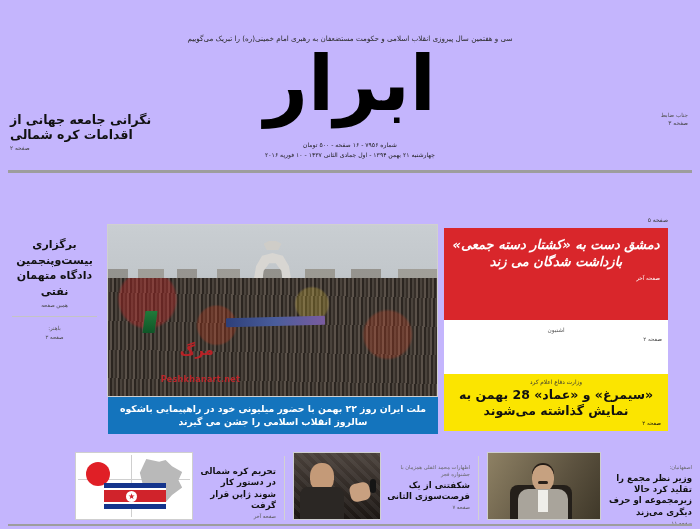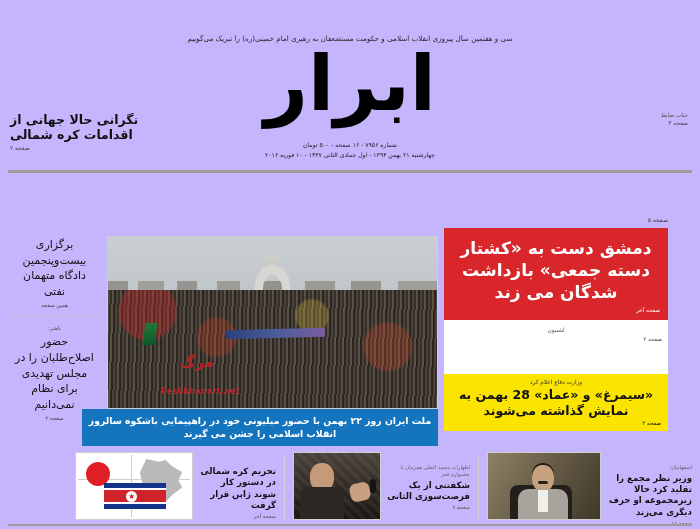--- a/index.html
+++ b/index.html
@@ -66,31 +66,31 @@
     font-size: 35px; font-weight: bold; color: #0a0a0a;
     line-height: 1.08; letter-spacing: -0.5px;
   }
   .lead-page {
     position: absolute; top: 216px; right: 32px;
     font-size: 6px; color: #3a3a3a;
   }
 
   
   .col-left  { position: absolute; top: 228px; right: 32px; width: 224px; }
-  .col-mid   { position: absolute; top: 236px; right: 262px; width: 331px; }
+  .col-mid   { position: absolute; top: 224px; right: 262px; width: 331px; }
   .col-right { position: absolute; top: 228px; right: 599px; width: 93px; }
 
   .box-red {
     background: #d9262b; color: #fff;
     padding: 9px 8px 7px 8px;
     text-align: center;
     height: 92px;
   }
   .box-red .title {
-    font-size: 17px; font-weight: bold; line-height: 1.3;
+    font-size: 13px; font-weight: bold; line-height: 1.3; font-style: italic;
   }
   .box-red .page { font-size: 5.5px; margin-top: 4px; text-align: right; }
 
   .box-white {
     background: #fff; padding: 7px 6px 4px 6px; text-align: center;
     height: 54px;
   }
   .box-white .kicker { font-size: 5.8px; color: #555; margin-bottom: 3px; }
   .box-white .title { font-size: 11.5px; font-weight: bold; color: #111; line-height: 1.25; }
   .box-white .page { font-size: 5.5px; color: #444; text-align: right; margin-top: 1px; }
@@ -170,29 +170,29 @@
     position: absolute; left: 14%; top: 112px; width: 26%; height: 28px;
     color: #c22026; font-weight: bold; font-size: 15px;
     text-align: center; line-height: 26px; opacity: .92;
   }
   .watermark {
     position: absolute; left: 16%; bottom: 12px;
     font-size: 8px; font-weight: bold; color: #c0262b;
     letter-spacing: .3px; opacity: .95; direction: ltr;
   }
   .caption-blue {
-    width: 356px; background: #1474bd; color: #fff;
+    width: 330px; background: #1474bd; color: #fff;
     padding: 5px 6px; text-align: center;
   }
   .caption-blue .t { font-size: 9.3px; font-weight: bold; line-height: 1.45; }
 
   
   .rail-item { padding: 6px 5px; text-align: center; }
   .rail-item .kicker { font-size: 5.5px; color: #555; margin-bottom: 3px; }
-  .rail-item .title { font-size: 11px; font-weight: normal; color: #111; line-height: 1.42; }
+  .rail-item .title { font-size: 11px; font-weight: bold; color: #111; line-height: 1.42; }
   .rail-item .page { font-size: 5.3px; color: #444; margin-top: 3px; }
   .rail-sep { height: 1px; background: #c4c4c4; margin: 2px 4px; }
 
   
   .bottom {
     position: absolute; top: 452px; left: 8px; right: 8px; height: 72px;
     display: flex; flex-direction: row; gap: 6px; direction: rtl;
   }
   .b-cell { display: flex; flex-direction: row; align-items: flex-start; gap: 5px; }
   .b-text { text-align: right; padding-top: 12px; }
@@ -257,21 +257,21 @@
 
   <div class="issue-line">شماره ۷۹۵۶ - ۱۶ صفحه - ۵۰۰ تومان</div>
   <div class="date-line">چهارشنبه ۲۱ بهمن ۱۳۹۴ - اول جمادی الثانی ۱۴۳۷ - ۱۰ فوریه ۲۰۱۶</div>
 
   <div class="corner right">
     <div class="kicker">جناب ضابط</div>
     <div class="page">صفحه ۳</div>
   </div>
 
   <div class="corner left">
-    <div class="title">نگرانی حالا جهانی از اقدامات کره شمالی</div>
+    <div class="title">نگرانی جامعه جهانی از اقدامات کره شمالی</div>
     <div class="page">صفحه ۲</div>
   </div>
 
   <div class="rule"></div>
 
   <div class="lead-page">صفحه ۵</div>
 
   <div class="col-left">
     <div class="box-red">
       <div class="title">دمشق دست به «کشتار دسته جمعی» بازداشت شدگان می زند</div>
@@ -311,21 +311,20 @@
 
   <div class="col-right">
     <div class="rail-item">
       <div class="kicker"></div>
       <div class="title">برگزاری بیست‌وپنجمین دادگاه متهمان نفتی</div>
       <div class="page">همین صفحه</div>
     </div>
     <div class="rail-sep"></div>
     <div class="rail-item">
       <div class="kicker">باهنر:</div>
-      <div class="title">حضور اصلاح‌طلبان را در مجلس تهدیدی برای نظام نمی‌دانیم</div>
       <div class="page">صفحه ۳</div>
     </div>
   </div>
 
   <div class="bottom">
 
     <div class="b-cell">
       <div class="b-text" style="width:86px">
         <div class="kicker">اصفهانیان:</div>
         <div class="title">وزیر نظر مجمع را تقلید کرد حالا زیرمجموعه او حرف دیگری می‌زند</div>

